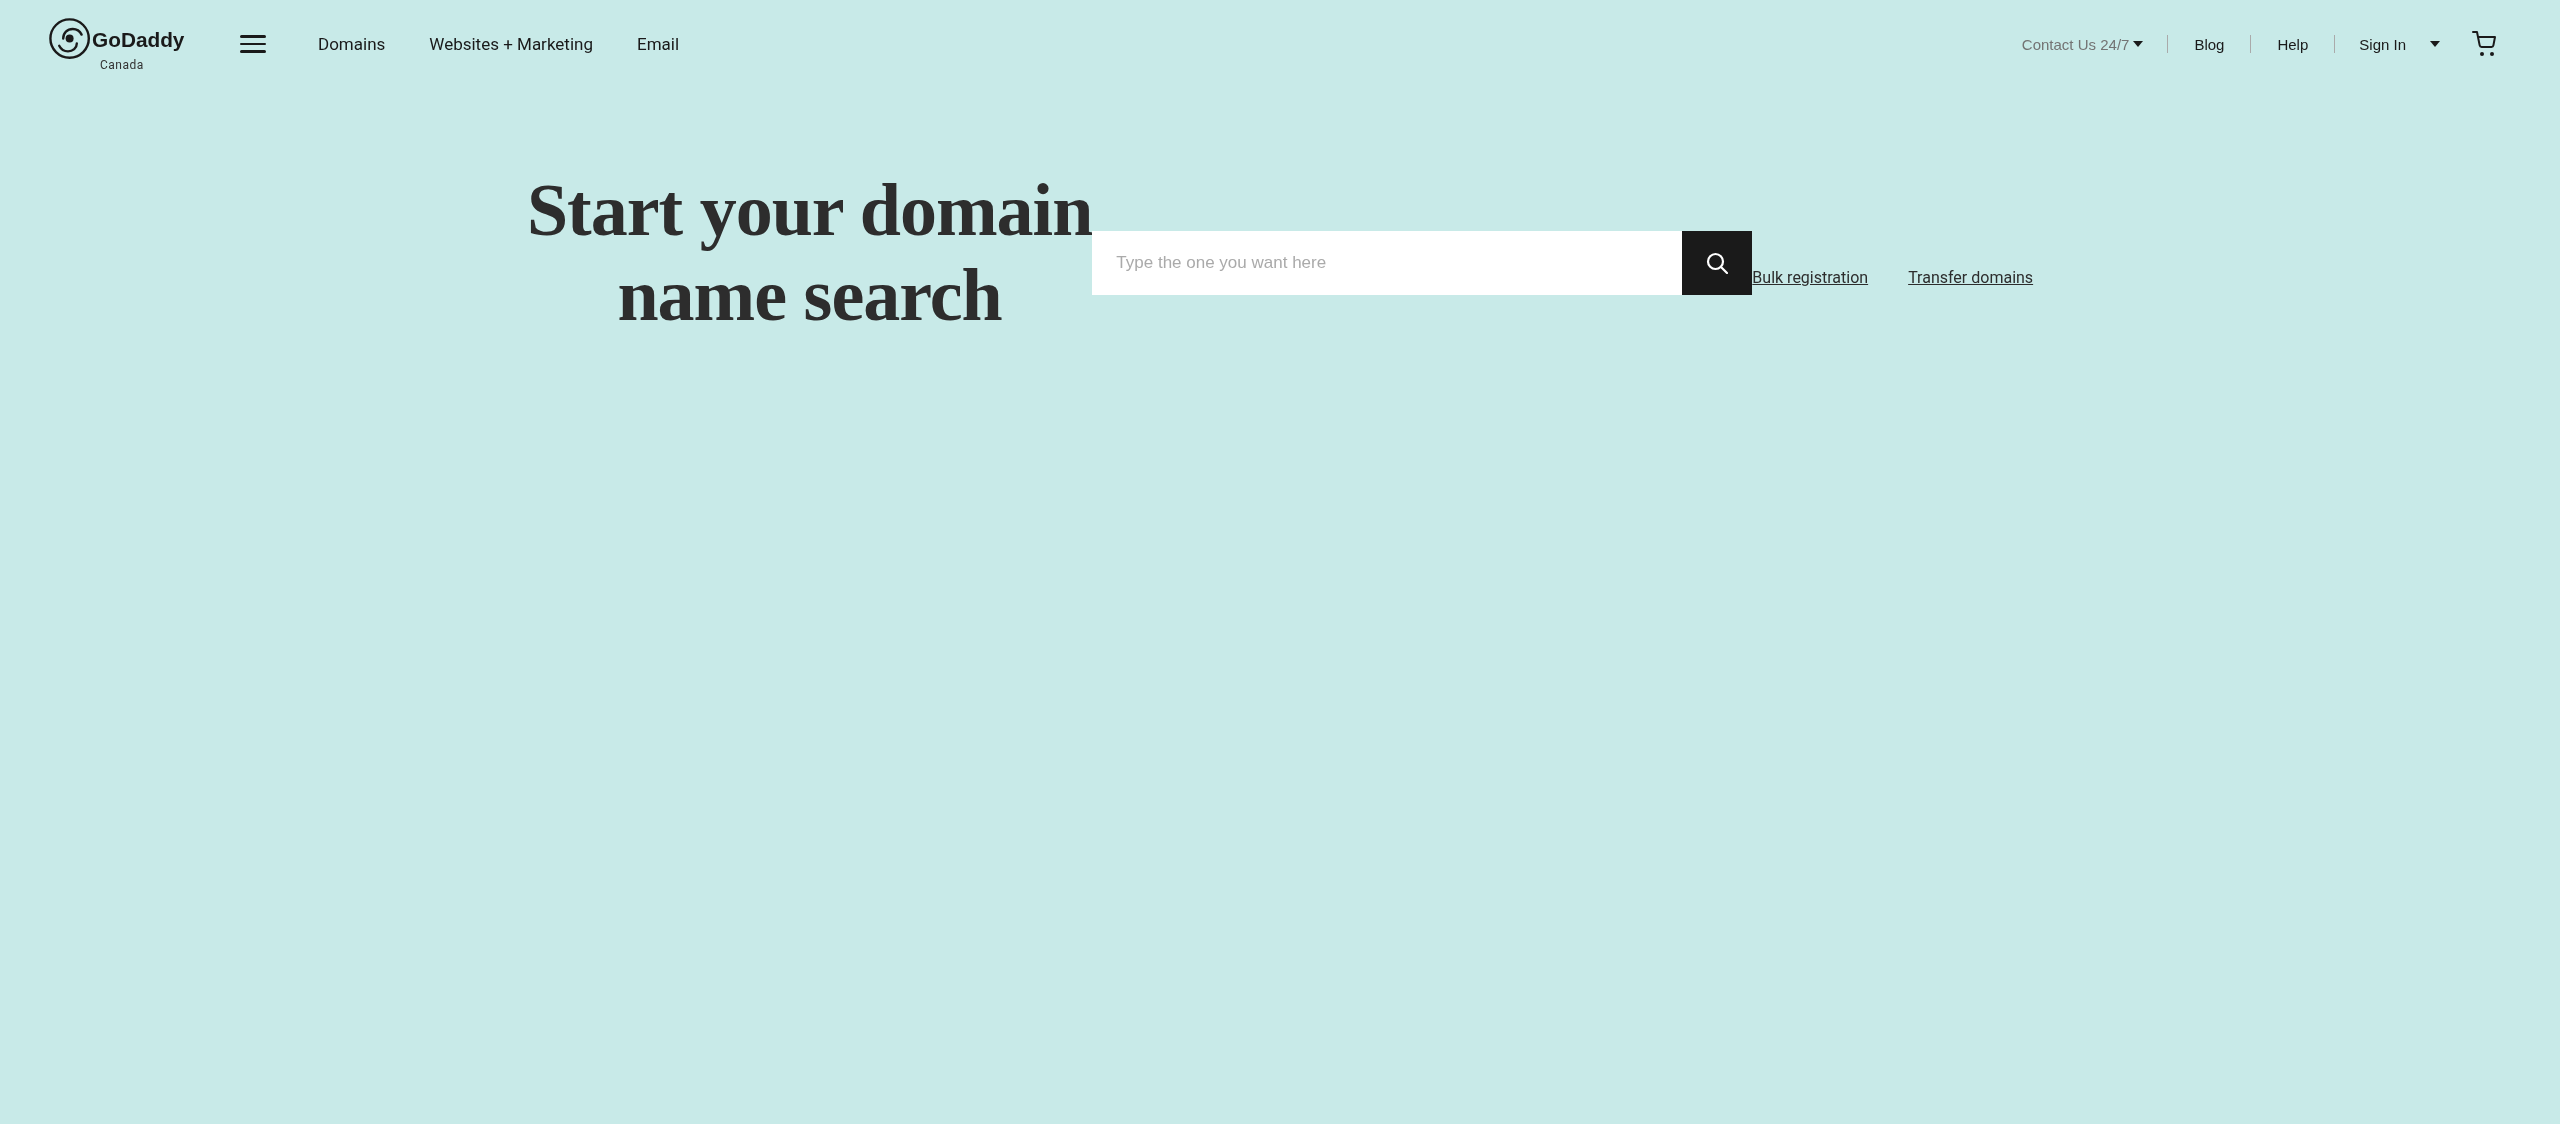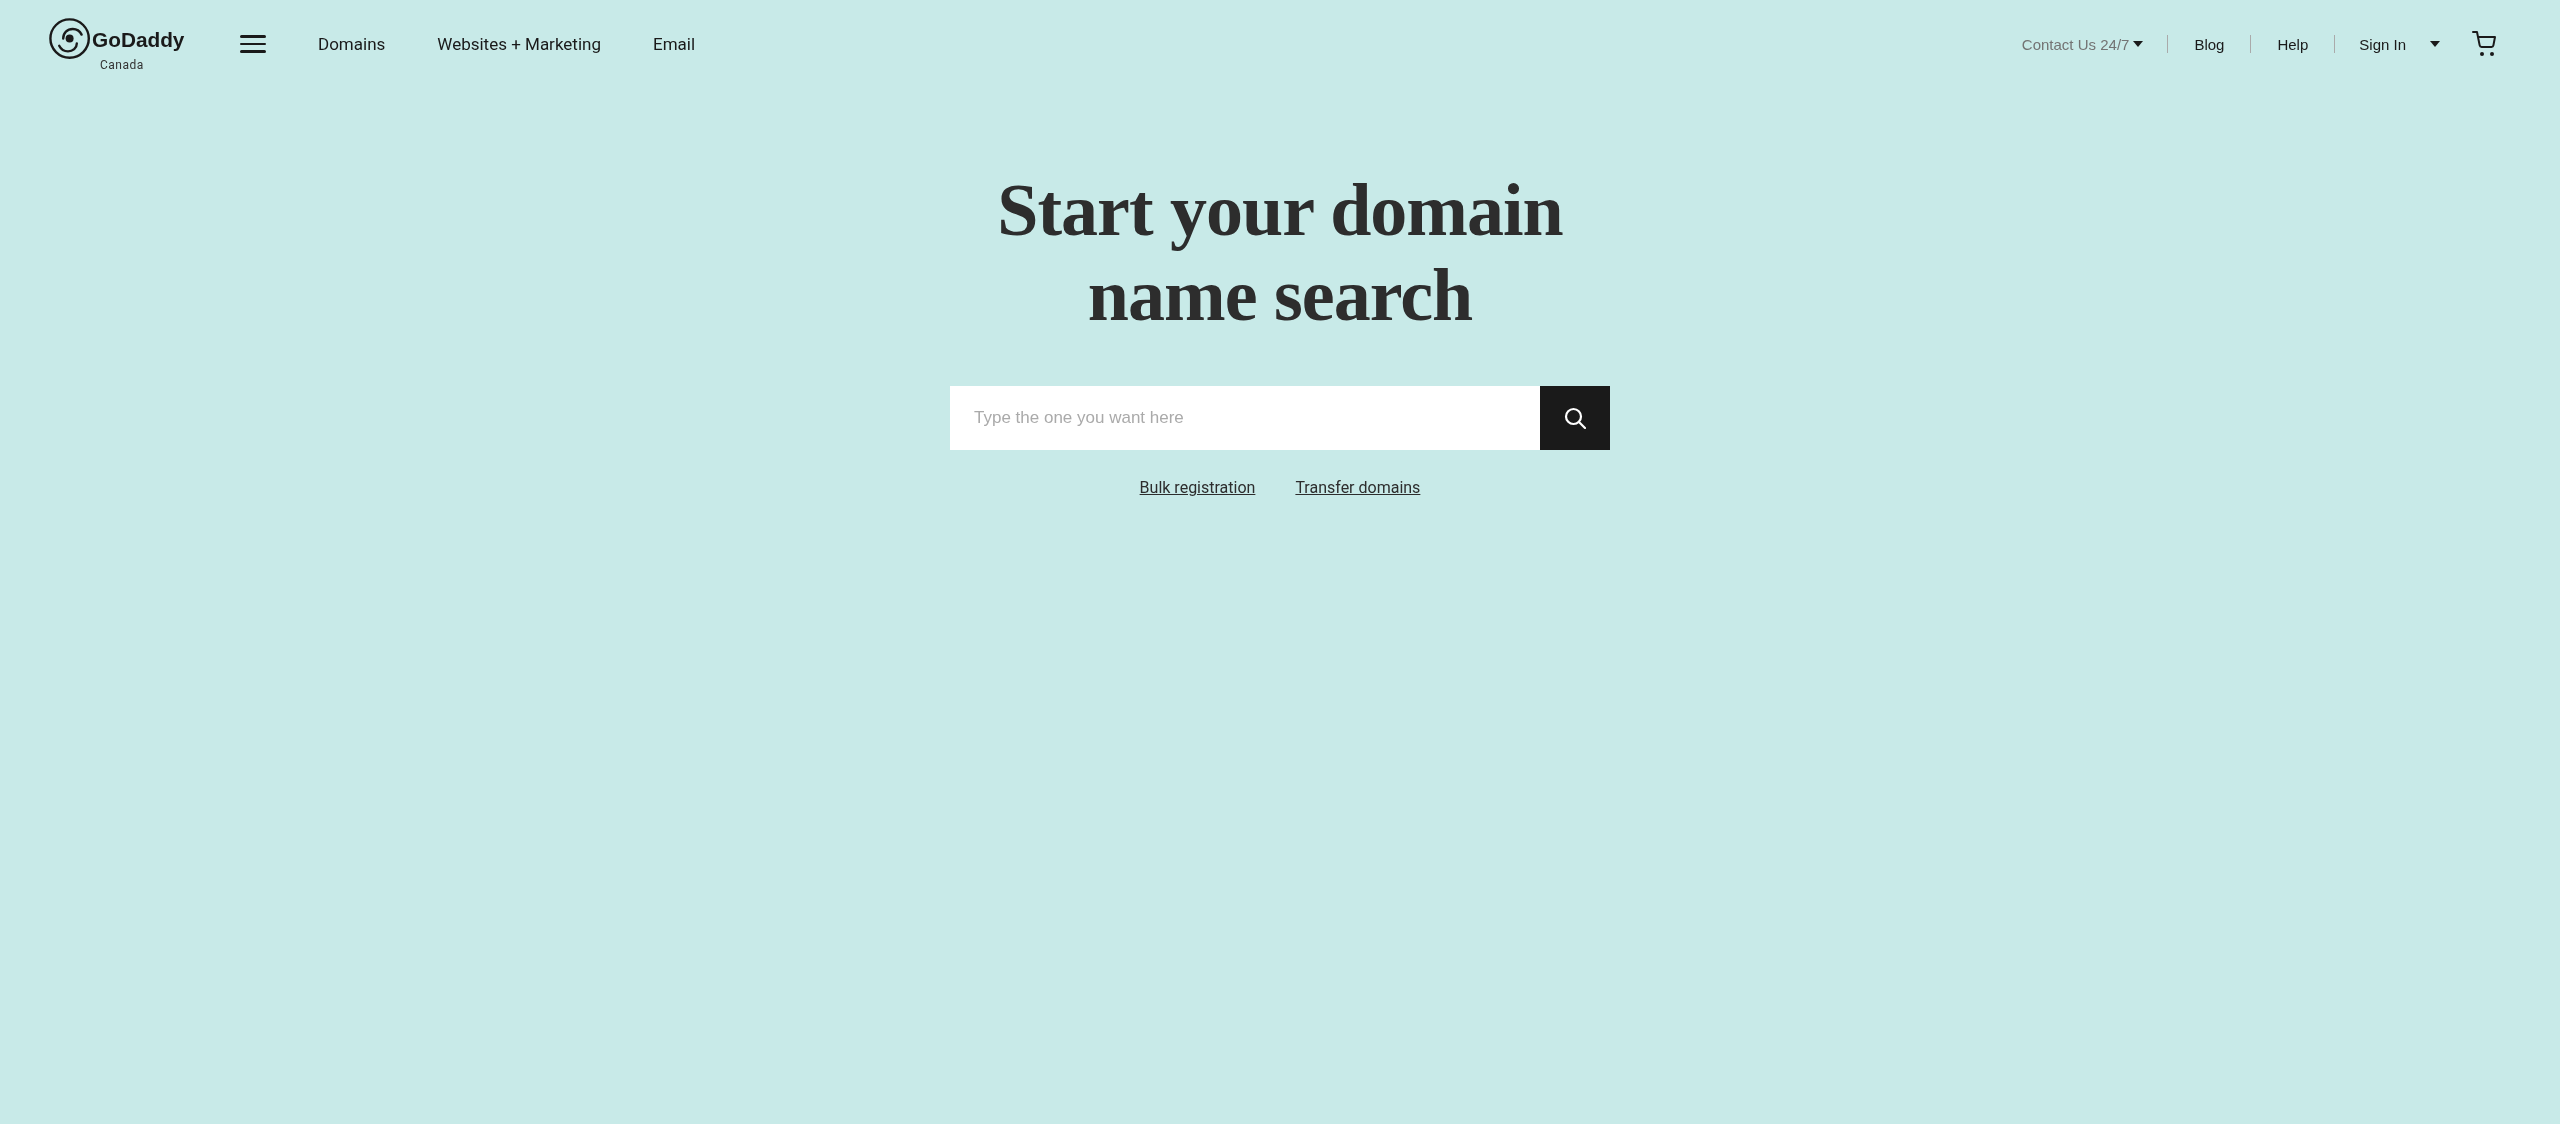--- a/index.html
+++ b/index.html
@@ -66,21 +66,21 @@
       display: block;
       width: 26px;
       height: 2.5px;
       background-color: #1a1a1a;
       border-radius: 2px;
     }
 
     .nav-links {
       display: flex;
       align-items: center;
-      gap: 12px;
+      gap: 4px;
       justify-content: center;
     }
 
     .nav-link {
       font-size: 17px;
       color: #1a1a1a;
       text-decoration: none;
       padding: 0 20px;
       font-weight: 400;
     }
@@ -147,21 +147,21 @@
     }
 
     .cart-icon-svg {
       width: 28px;
       height: 26px;
     }
 
     
     .hero {
       display: flex;
-      flex-direction: column;
+      flex-direction: row;
       align-items: center;
       justify-content: center;
       padding: 80px 20px 120px;
       text-align: center;
     }
 
     .hero-title {
       font-size: 74px;
       font-weight: 700;
       color: #2d2d2d;

